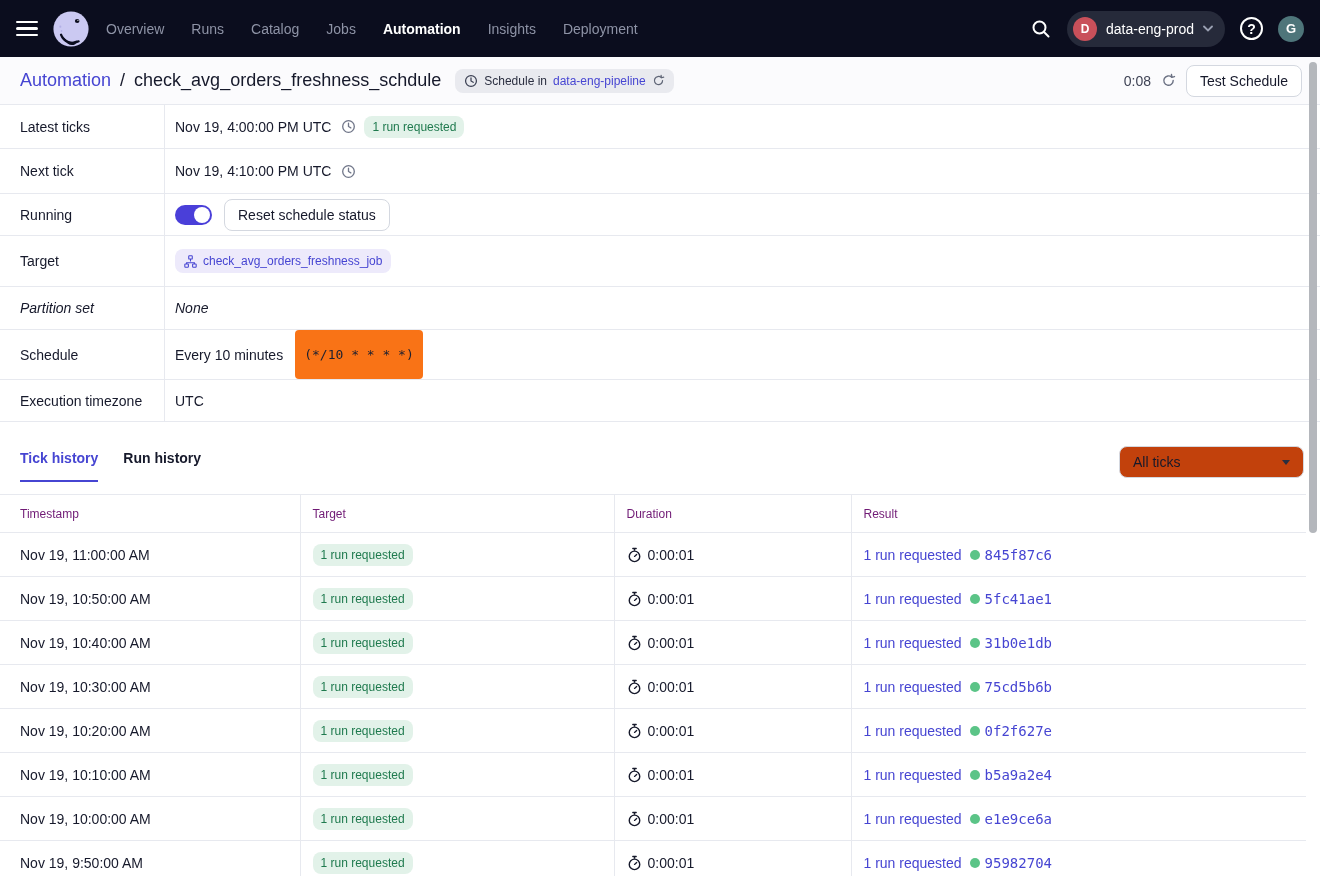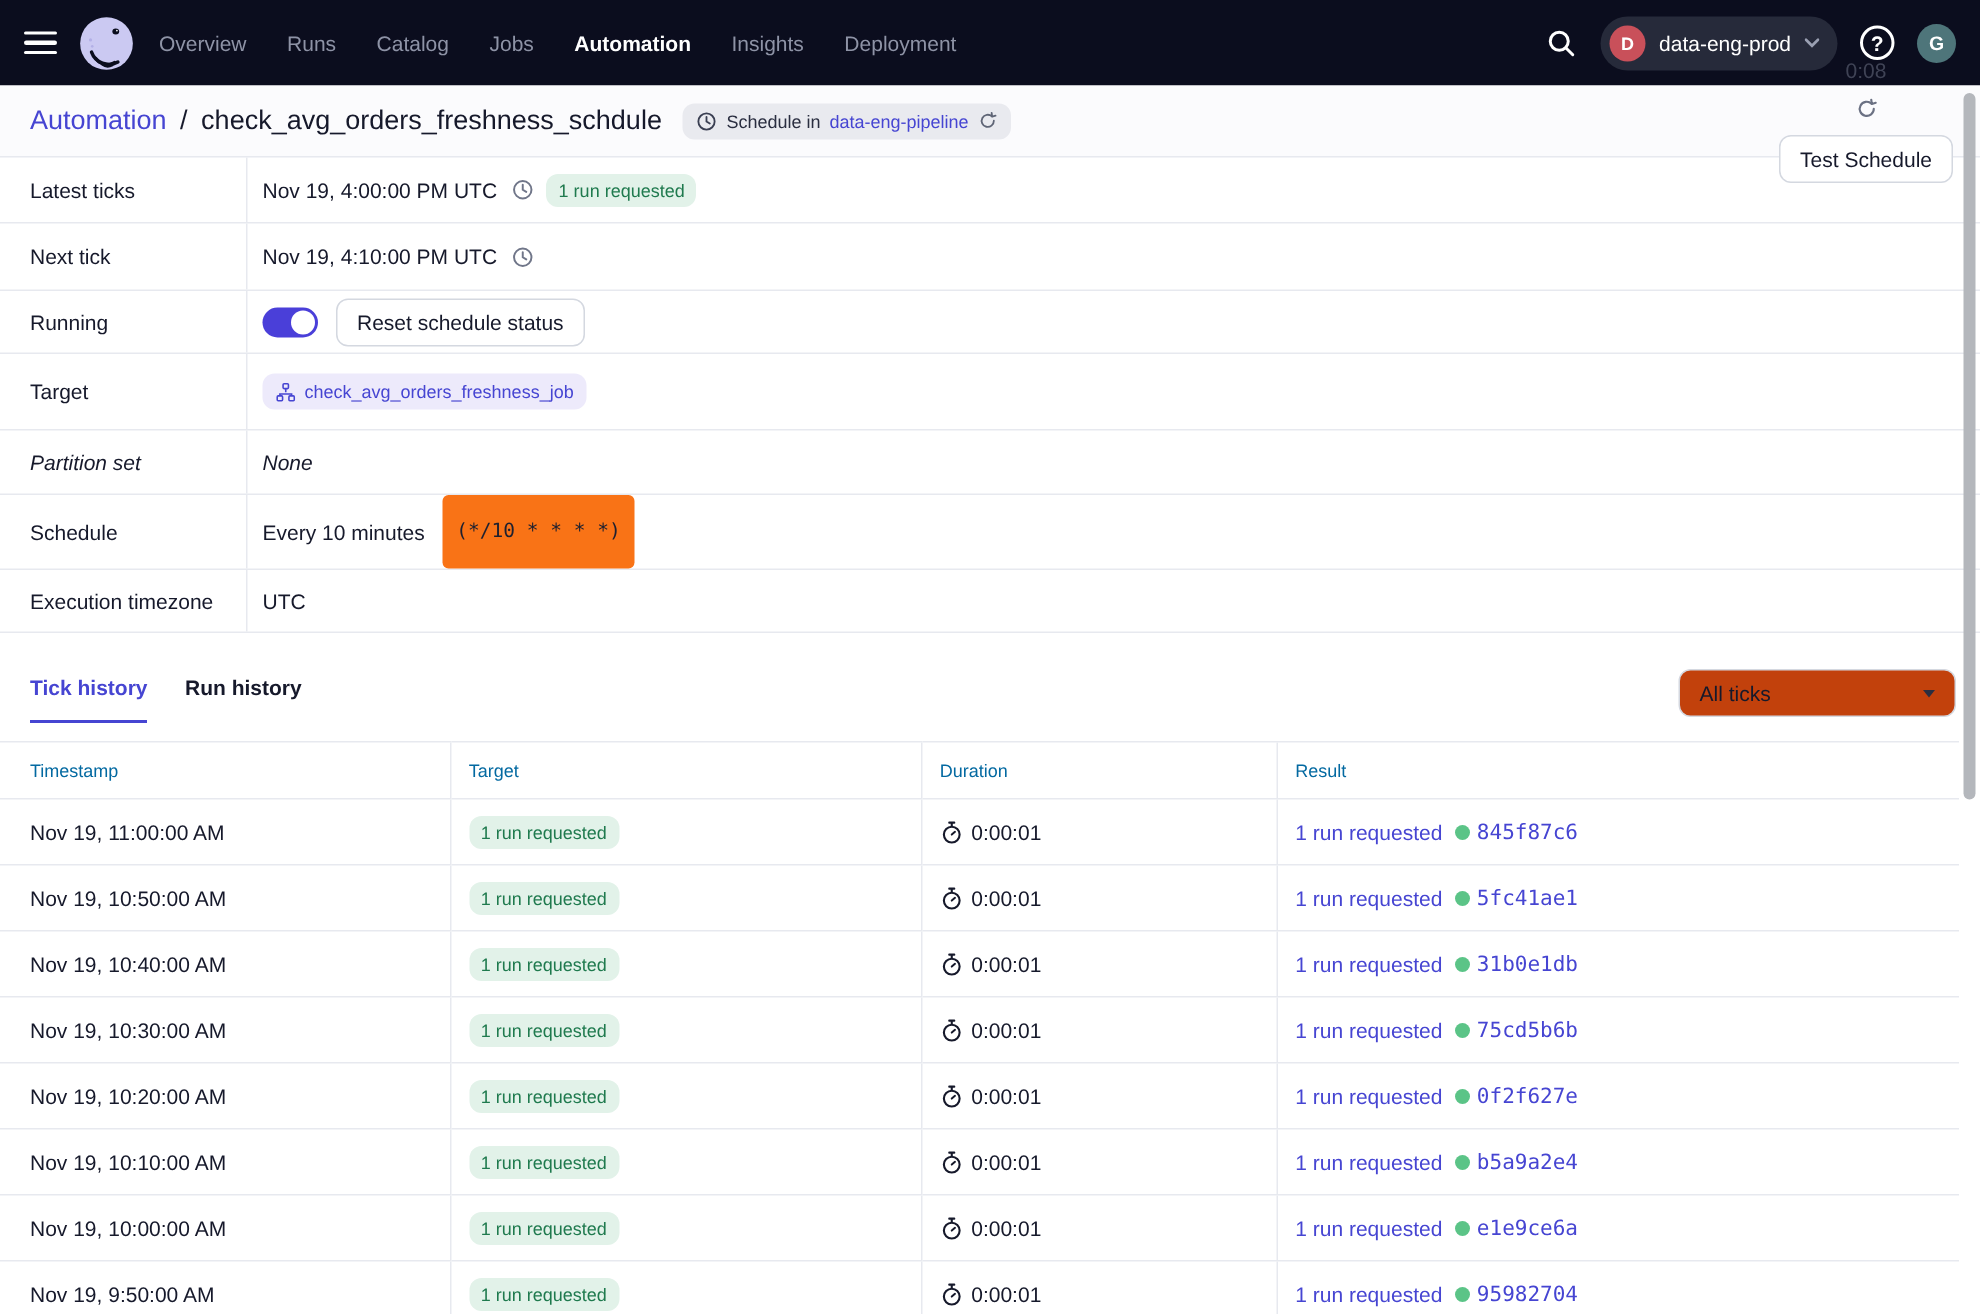--- a/index.html
+++ b/index.html
@@ -51,21 +51,21 @@
   }
   .crumb-root { color: #4645d2; font-size: 18px; }
   .crumb-sep { margin: 0 9px; font-size: 18px; color: #16192b; }
   .page-title { font-size: 18px; font-weight: 500; color: #16192b; }
   .schedule-badge {
     margin-left: 14px; background: #e9eaef; border-radius: 8px; height: 24px;
     display: inline-flex; align-items: center; gap: 6px; padding: 0 9px;
     font-size: 12px; color: #2a2e40;
   }
   .schedule-badge a { color: #4645d2; }
-  .header-right { margin-left: auto; display: flex; align-items: center; gap: 10px; flex-direction: column; }
+  .header-right { margin-left: auto; display: flex; align-items: center; gap: 10px; }
   .countdown { font-size: 14px; color: #3f4355; }
   .btn-outline {
     height: 32px; padding: 0 13px; background: #ffffff;
     border: 1px solid #d4d8e0; border-radius: 8px; font-size: 14px; color: #16192b;
   }
 
   
   .details .drow { display: flex; align-items: stretch; border-bottom: 1px solid #e7e9ef; }
   .details .drow:nth-child(1) { min-height: 44px; }
   .details .drow:nth-child(2) { min-height: 45px; }
@@ -115,21 +115,21 @@
     font-size: 14px; color: #16192b; margin-bottom: 7px;
   }
   .caret {
     width: 0; height: 0; border-left: 4px solid transparent; border-right: 4px solid transparent;
     border-top: 5px solid #2a2e40;
   }
 
   
   table.ticks { width: 1306px; border-collapse: collapse; table-layout: fixed; margin-top: 9px; }
   table.ticks th {
-    height: 38px; font-size: 12px; font-weight: 400; color: #0369a1; text-align: left;
+    height: 38px; font-size: 12px; font-weight: 400; color: #701a75; text-align: left;
     border-top: 1px solid #e7e9ef; border-bottom: 1px solid #e7e9ef; padding-left: 12px;
   }
   table.ticks td {
     height: 44px; font-size: 14px; border-bottom: 1px solid #e7e9ef; padding-left: 12px;
     white-space: nowrap;
   }
   table.ticks th:first-child, table.ticks td:first-child { padding-left: 20px; }
   table.ticks th + th, table.ticks td + td { border-left: 1px solid #e7e9ef; }
   .dur-cell { display: flex; align-items: center; gap: 6px; }
   .result-cell { display: flex; align-items: center; gap: 8px; }

